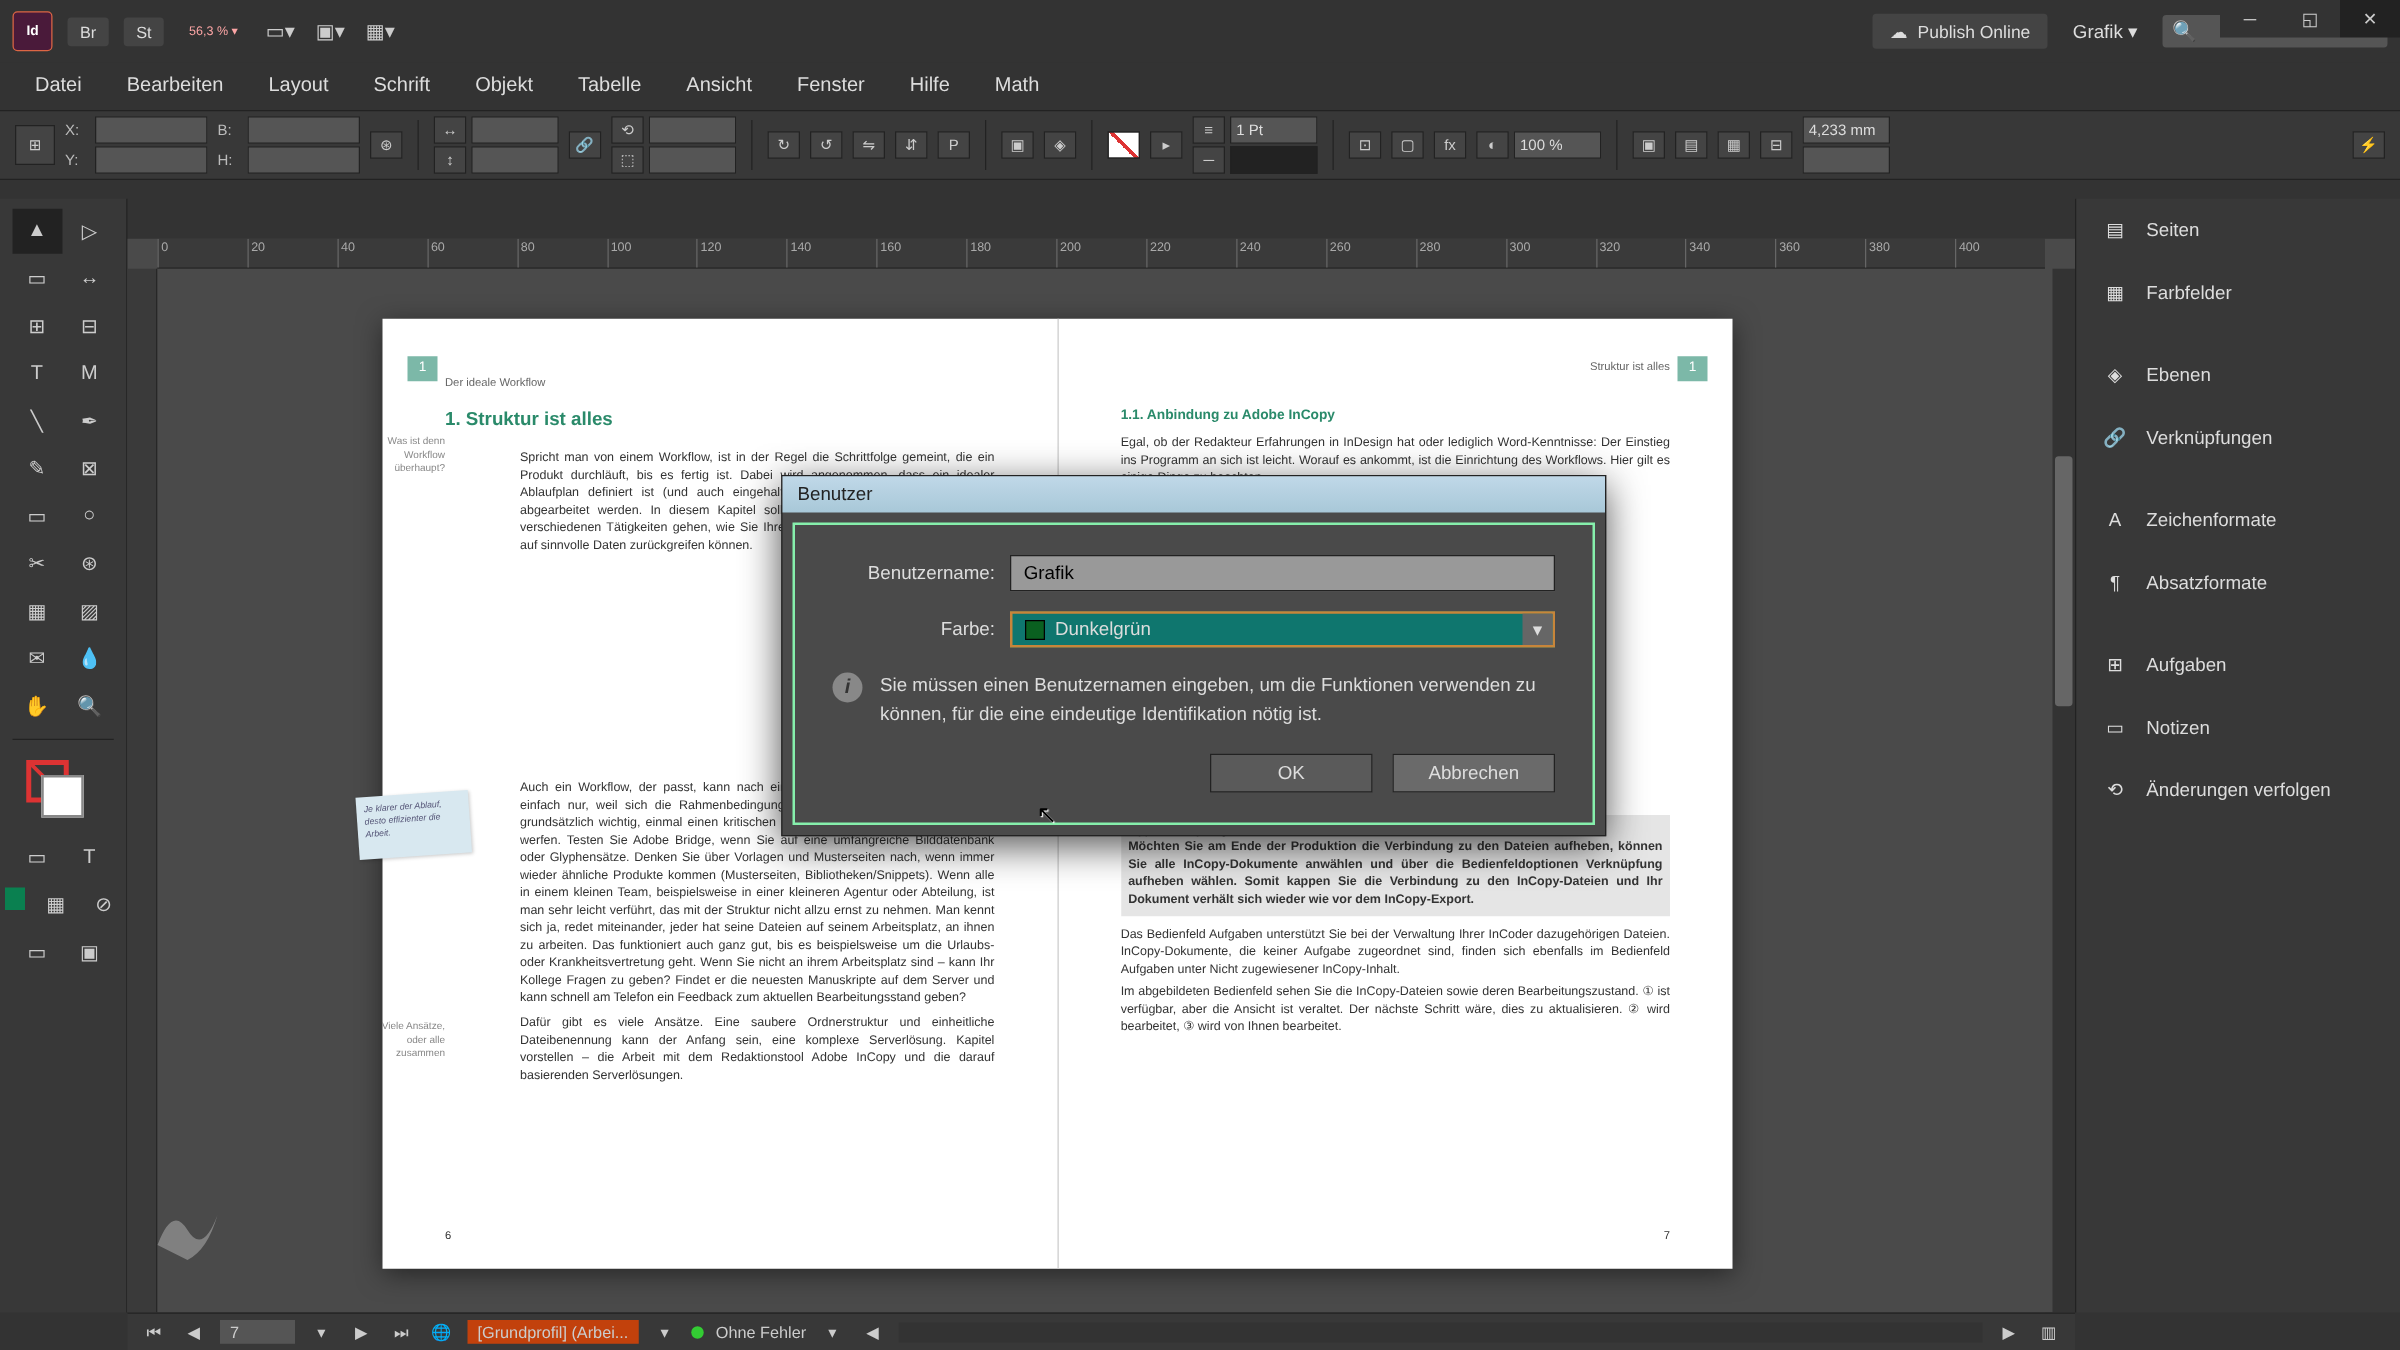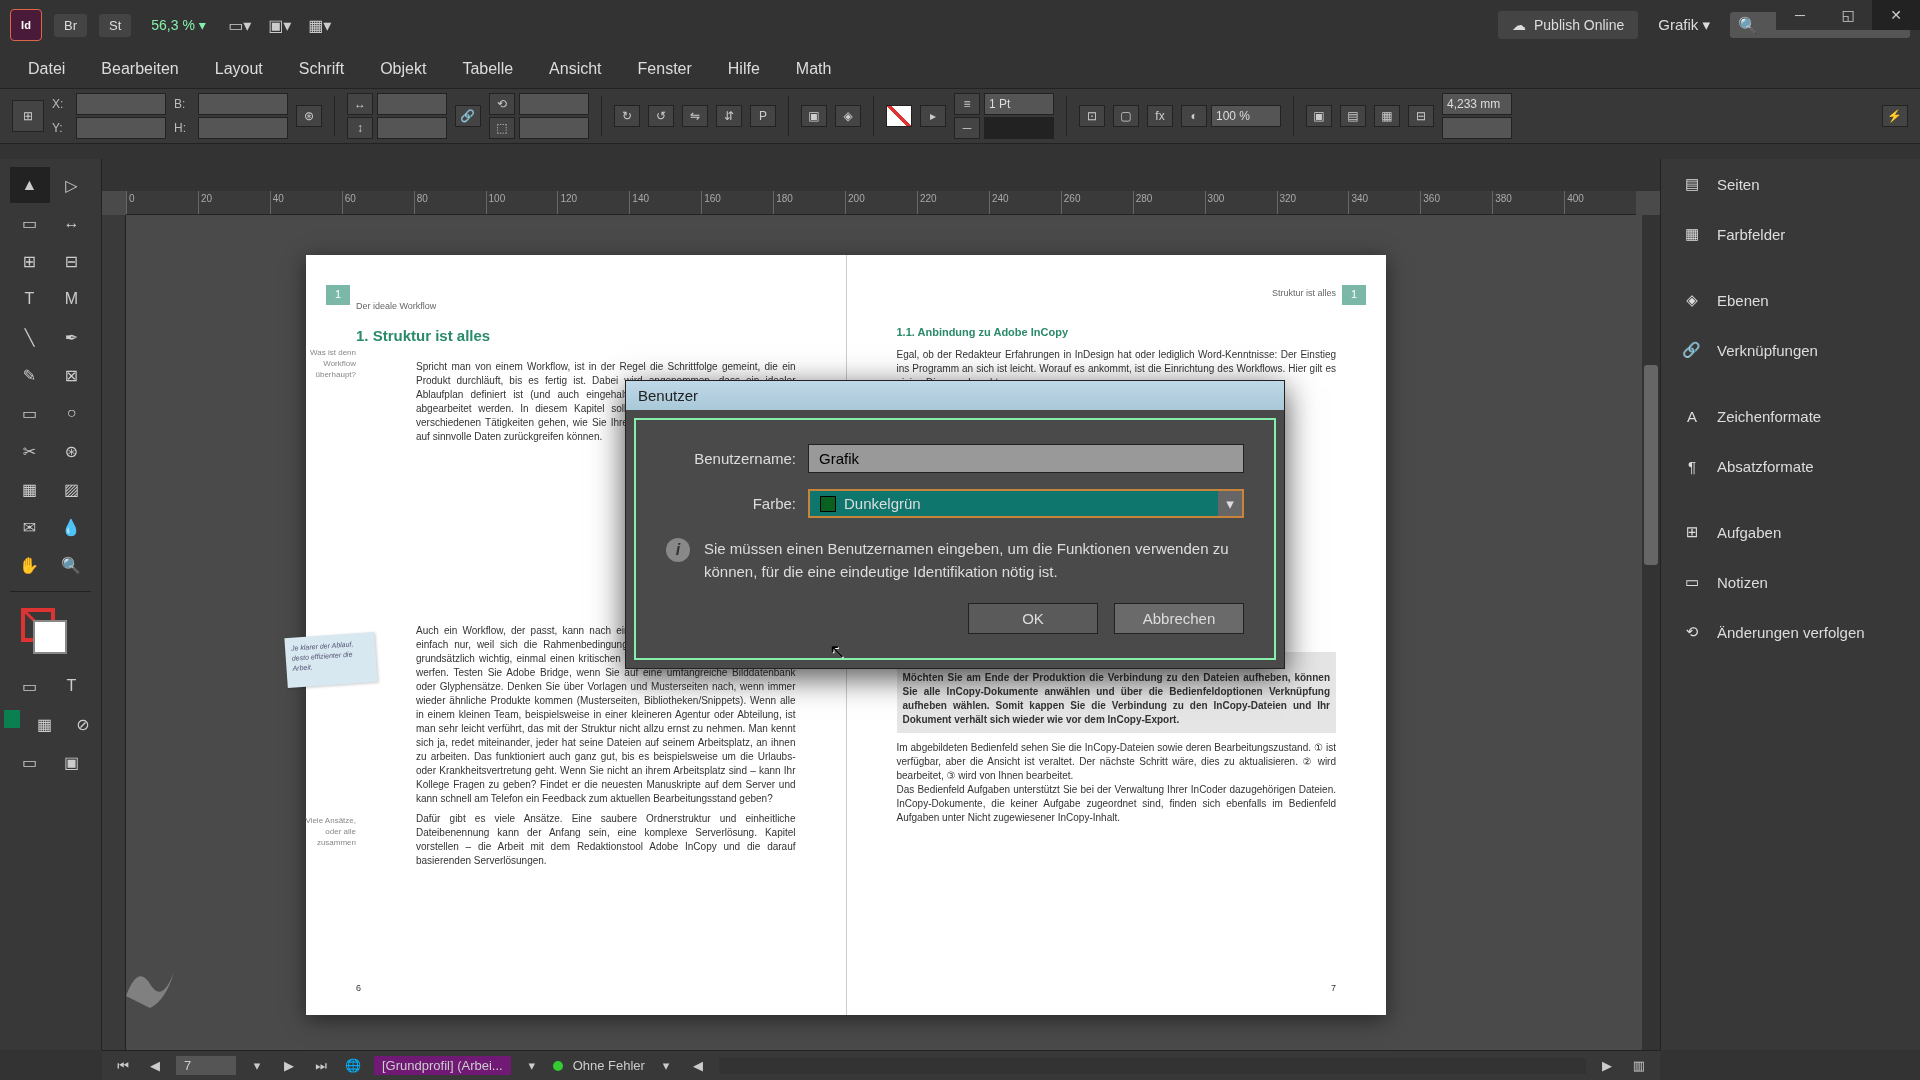--- a/index.html
+++ b/index.html
@@ -5,21 +5,21 @@
 * { box-sizing: border-box; margin: 0; padding: 0; font-family: 'Segoe UI', Tahoma, sans-serif; }
 body { background: #333; width: 1920px; height: 1080px; overflow: hidden; position: relative; }
 .top-controls { position: absolute; top: 0; right: 0; display: flex; }
 .win-btn { width: 48px; height: 30px; background: #333; color: #ccc; display: flex; align-items: center; justify-content: center; font-size: 14px; }
 .win-btn.close { background: #222; }
 
 
 .app-header { background: #333; height: 50px; display: flex; align-items: center; padding: 0 10px; gap: 12px; }
 .id-logo { width: 32px; height: 32px; background: #4a1a3a; border: 1px solid #d64; border-radius: 4px; color: #fff; font-size: 11px; font-weight: bold; display: flex; align-items: center; justify-content: center; }
 .hdr-btn { background: #444; color: #ddd; padding: 4px 10px; border-radius: 3px; font-size: 13px; }
-.zoom-pct { color: #86efac; font-size: 14px; padding: 0 8px; }
+.zoom-pct { color: #fca5a5; font-size: 10px; padding: 0 8px; }
 .hdr-icon { width: 28px; height: 24px; color: #ccc; display: flex; align-items: center; justify-content: center; }
 .publish-btn { margin-left: auto; background: #444; color: #ddd; padding: 6px 14px; border-radius: 3px; font-size: 14px; display: flex; gap: 8px; align-items: center; }
 .user-label { color: #ddd; font-size: 15px; margin: 0 8px; }
 .search-box { background: #555; width: 180px; height: 26px; border-radius: 3px; display: flex; align-items: center; padding: 0 8px; color: #aaa; }
 
 
 .main-menu { background: #333; height: 38px; display: flex; align-items: center; padding: 0 12px; gap: 4px; }
 .menu-item { color: #ddd; font-size: 16px; padding: 6px 16px; }
 
 
@@ -93,21 +93,21 @@
 .btn-row { display: flex; justify-content: flex-end; gap: 16px; margin-top: 20px; }
 .dlg-btn { background: #6a6a6a; border: 1px solid #222; color: #ddd; padding: 6px 0; width: 130px; text-align: center; font-size: 15px; }
 .dlg-btn.primary { background: #5a5a5a; }
 .cursor { position: absolute; width: 16px; height: 22px; pointer-events: none; }
 .cursor::before { content: '↖'; color: #000; font-size: 20px; position: absolute; filter: drop-shadow(1px 1px 0 #fff); }
 
 
 .statusbar { position: absolute; bottom: 0; left: 102px; right: 260px; height: 30px; background: #383838; border-top: 1px solid #222; display: flex; align-items: center; padding: 0 10px; gap: 10px; color: #ccc; font-size: 13px; }
 .sb-btn { width: 22px; height: 20px; display: flex; align-items: center; justify-content: center; color: #ccc; }
 .sb-input { background: #555; padding: 2px 8px; width: 60px; }
-.sb-dropdown { background: #701a75; padding: 2px 8px; }
+.sb-dropdown { background: #c2410c; padding: 2px 8px; }
 .green-dot { width: 10px; height: 10px; border-radius: 50%; background: #3c3; }
 
 .scrollbar-v { position: absolute; right: 0; top: 24px; bottom: 0; width: 18px; background: #333; }
 .scrollbar-v .thumb { position: absolute; left: 2px; right: 2px; top: 150px; height: 200px; background: #666; border-radius: 3px; }
 
 
 .watermark { position: absolute; bottom: 60px; left: 110px; width: 80px; height: 80px; opacity: 0.6; }
 .watermark svg { width: 100%; height: 100%; }
 </style>
 </head>
@@ -355,22 +355,22 @@
           <div class="page-num-box">1</div>
           <div class="running-head">Struktur ist alles</div>
           <div class="h2" style="margin-top:30px">1.1.  Anbindung zu Adobe InCopy</div>
           <p class="body-text">Egal, ob der Redakteur Erfahrungen in InDesign hat oder lediglich Word-Kenntnisse: Der Einstieg ins Programm an sich ist leicht. Worauf es ankommt, ist die Einrichtung des Workflows. Hier gilt es einige Dinge zu beachten.</p>
           <div style="height:240px"></div>
           <p class="body-text">Bezeichnung bezieht sich also nicht auf Sie, sondern auf die Datei.</p>
           <div style="background:#e5e5e5;padding:6px;margin:8px 0">
             <div style="font-size:9px;font-weight:bold">Tipp: Verknüpfungen aufheben</div>
             <p class="body-text" style="font-weight:bold">Möchten Sie am Ende der Produktion die Verbindung zu den Dateien aufheben, können Sie alle InCopy-Dokumente anwählen und über die Bedienfeldoptionen Verknüpfung aufheben wählen. Somit kappen Sie die Verbindung zu den InCopy-Dateien und Ihr Dokument verhält sich wieder wie vor dem InCopy-Export.</p>
           </div>
+          <p class="body-text">Das Bedienfeld Aufgaben unterstützt Sie bei der Verwaltung Ihrer InCoder dazugehörigen Dateien. InCopy-Dokumente, die keiner Aufgabe zugeordnet sind, finden sich ebenfalls im Bedienfeld Aufgaben unter Nicht zugewiesener InCopy-Inhalt.</p>
           <p class="body-text" style="margin-top:4px">Im abgebildeten Bedienfeld sehen Sie die InCopy-Dateien sowie deren Bearbeitungszustand. ① ist verfügbar, aber die Ansicht ist veraltet. Der nächste Schritt wäre, dies zu aktualisieren. ② wird bearbeitet, ③ wird von Ihnen bearbeitet.</p>
-          <p class="body-text">Das Bedienfeld Aufgaben unterstützt Sie bei der Verwaltung Ihrer InCoder dazugehörigen Dateien. InCopy-Dokumente, die keiner Aufgabe zugeordnet sind, finden sich ebenfalls im Bedienfeld Aufgaben unter Nicht zugewiesener InCopy-Inhalt.</p>
           <div style="position:absolute;bottom:20px;right:50px;font-size:9px">7</div>
         </div>
       </div>
     </div>
     <div class="scrollbar-v">
         <div class="thumb"></div>
       </div>
   </div>
 
   <div class="right-panels">

